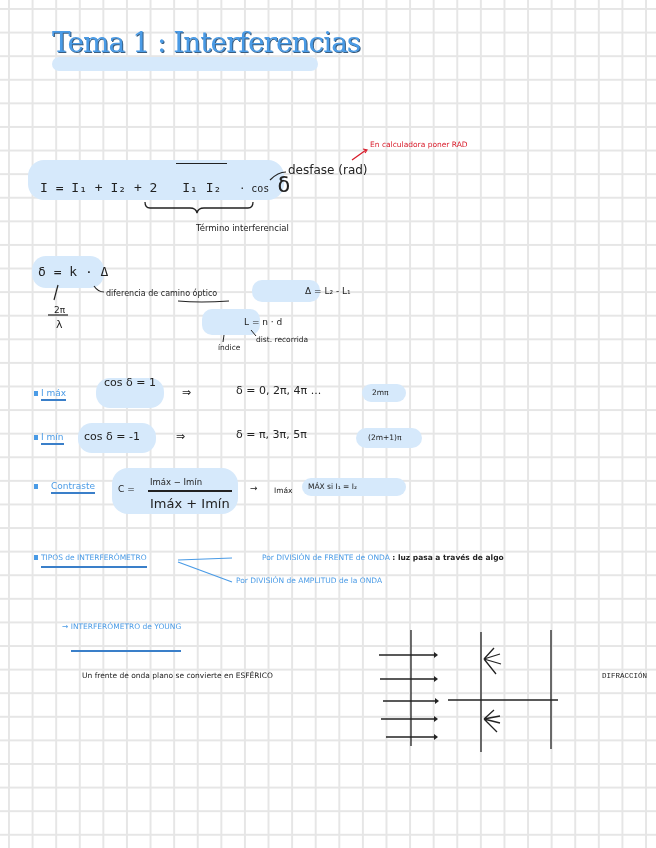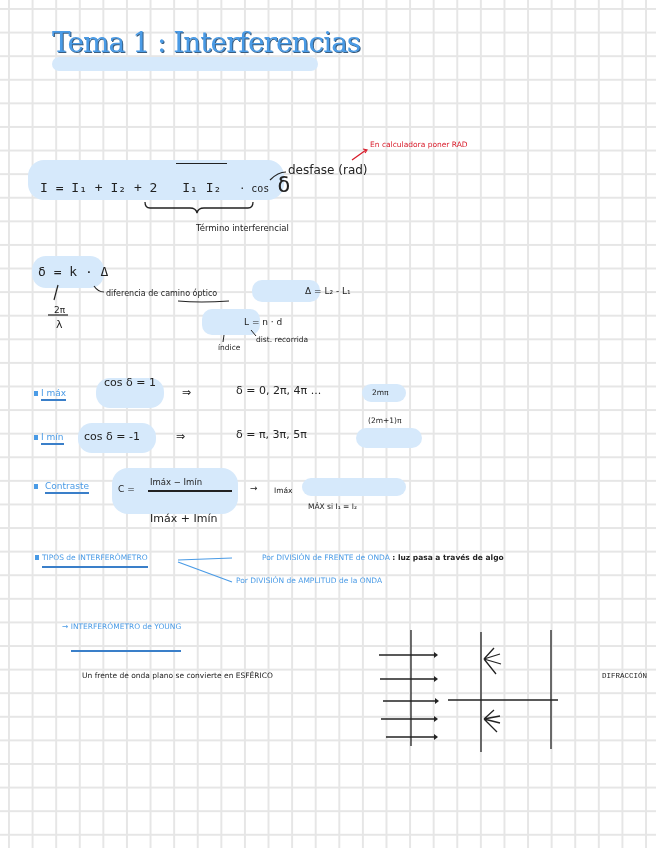--- a/index.html
+++ b/index.html
@@ -66,36 +66,36 @@
 <div class="abs xs" style="left:372px;top:388px;">2mπ</div>
 
 <div class="abs sm blue" style="left:34px;top:432px;">
   <span class="bullet"></span><span class="ul">I mín</span>
 </div>
 <div class="hl" style="left:78px;top:423px;width:78px;height:30px;"></div>
 <div class="abs md" style="left:84px;top:430px;">cos δ = -1</div>
 <div class="abs md" style="left:176px;top:430px;">⇒</div>
 <div class="abs md" style="left:236px;top:428px;">δ = π, 3π, 5π</div>
 <div class="hl" style="left:356px;top:428px;width:66px;height:20px;border-radius:10px;"></div>
-<div class="abs xs" style="left:368px;top:416px;">(2m+1)π</div>
+<div class="abs xs" style="left:368px;top:433px;">(2m+1)π</div>
 
 <div class="abs sm blue" style="left:34px;top:481px;">
-  <span class="bullet"></span><span class="ul" style="margin-left:4px;">Contraste</span>
+  <span class="bullet"></span><span class="ul" style="margin-left:10px;">Contraste</span>
 </div>
 <div class="hl" style="left:112px;top:468px;width:126px;height:46px;border-radius:16px;"></div>
 <div class="abs sm" style="left:118px;top:484px;">C =</div>
 <div class="abs xs" style="left:150px;top:477px;font-size:8.5px;">Imáx − Imín</div>
 <div class="abs" style="left:148px;top:490px;width:84px;height:1.5px;background:#222;"></div>
-<div class="abs xs" style="left:150px;top:496px;font-size:11px;margin-top:16px;">Imáx + Imín</div>
+<div class="abs xs" style="left:150px;top:496px;font-size:13px;">Imáx + Imín</div>
 <div class="abs sm" style="left:250px;top:483px;">→</div>
 <div class="abs xs" style="left:274px;top:486px;">Imáx</div>
 <div class="hl" style="left:302px;top:478px;width:104px;height:18px;border-radius:9px;"></div>
-<div class="abs xs" style="left:308px;top:502px;">MÁX si I₁ = I₂</div>
+<div class="abs xs" style="left:308px;top:482px;">MÁX si I₁ = I₂</div>
 
-<div class="abs xs blue" style="left:20px;top:553px;padding-left:15px;">
+<div class="abs xs blue" style="left:34px;top:553px;">
   <span class="bullet"></span><span class="ul" style="padding-bottom:4px;">TIPOS de INTERFERÓMETRO</span>
 </div>
 <div class="abs xs" style="left:236px;top:553px;padding-left:26px;">
   <span class="blue">Por DIVISIÓN de FRENTE de ONDA</span>
   <span style="font-weight:bold;">: luz pasa a través de algo</span>
 </div>
 <div class="abs xs blue" style="left:236px;top:576px;">Por DIVISIÓN de AMPLITUD de la ONDA</div>
 
 <div class="abs xs blue" style="left:62px;top:622px;">
   <span>→</span>

